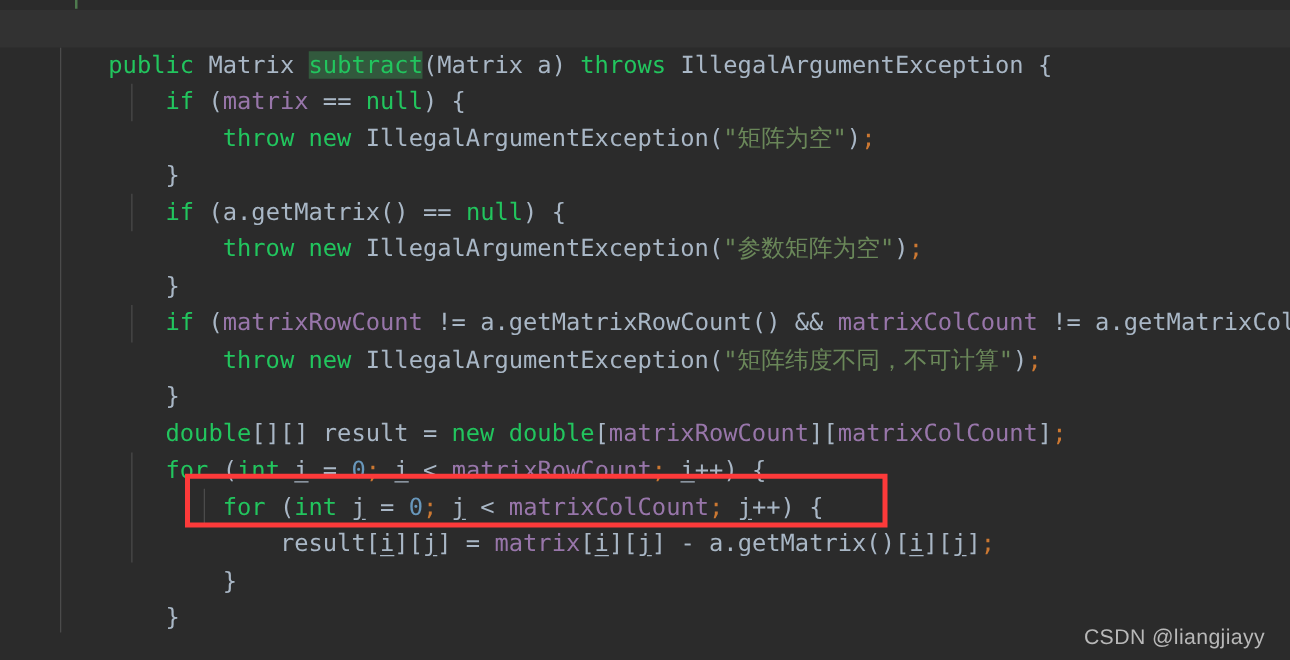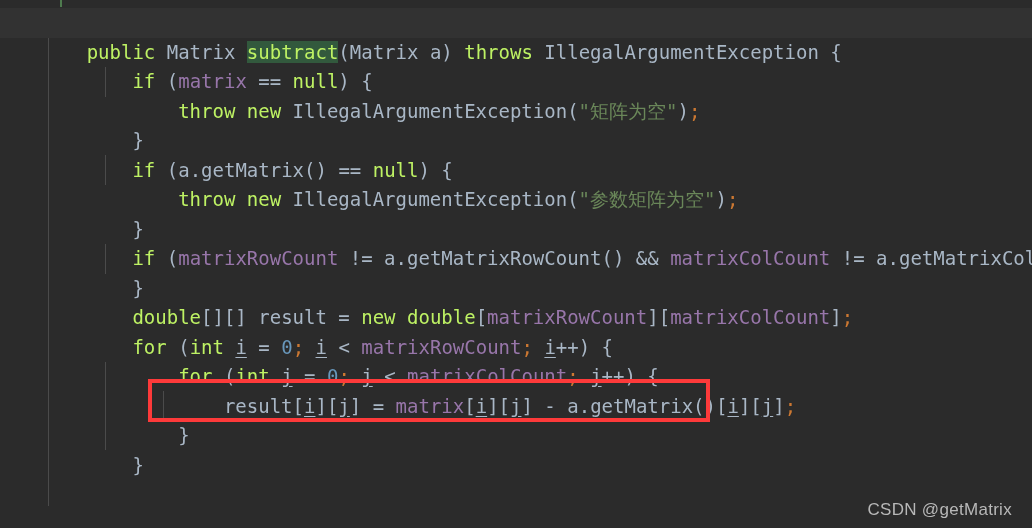--- a/index.html
+++ b/index.html
@@ -65,21 +65,21 @@
   .guide {
     position: absolute;
     width: 1px;
     background: #4b4b4b;
   }
   .guide.g0 { left: 48px; }
   .guide.g1 { left: 105px; }
   .guide.g2 { left: 163px; }
 
   
-  .kw   { color: #bef264; }       
+  .kw   { color: #22c55e; }       
   .type { color: #a9b7c6; }       
   .fld  { color: #9876aa; }       
   .str  { color: #6a8759; }       
   .num  { color: #6897bb; }       
   .pl   { color: #a9b7c6; }       
   .sem  { color: #cc7832; }       
   .und  { text-decoration: underline; text-decoration-color: #a9b7c6; text-underline-offset: 3px; }
   .mhl  { background: #32593d; }  
 
   
@@ -148,20 +148,23 @@
     </div>
 
     <div class="line">
       <span class="pad"></span><span class="pl">    }</span>
     </div>
 
     <div class="line">
       <span class="pad"></span><span class="pl">    </span><span class="kw">if</span><span class="pl"> (</span><span class="fld">matrixRowCount</span><span class="pl"> != </span><span class="pl">a</span><span class="pl">.</span><span class="pl">getMatrixRowCount()</span><span class="pl"> &amp;&amp; </span><span class="fld">matrixColCount</span><span class="pl"> != </span><span class="pl">a</span><span class="pl">.</span><span class="pl">getMatrixColCount()</span>
     </div>
 
+    <div class="line">
+      <span class="pad"></span><span class="pl">        </span><span class="kw">throw</span><span class="pl"> </span><span class="kw">new</span><span class="pl"> </span><span class="type">IllegalArgumentException</span><span class="pl">(</span><span class="str">"矩阵纬度不同，不可计算"</span><span class="pl">)</span><span class="sem">;</span>
+    </div>
 
     <div class="line">
       <span class="pad"></span><span class="pl">    }</span>
     </div>
 
     <div class="line">
       <span class="pad"></span><span class="pl">    </span><span class="kw">double</span><span class="pl">[][] </span><span class="pl">result</span><span class="pl"> = </span><span class="kw">new</span><span class="pl"> </span><span class="kw">double</span><span class="pl">[</span><span class="fld">matrixRowCount</span><span class="pl">][</span><span class="fld">matrixColCount</span><span class="pl">]</span><span class="sem">;</span>
     </div>
 
     <div class="line">
@@ -186,15 +189,15 @@
 
 
     <div class="line">
       
     </div>
 
   </div>
 
   <div id="red-box"></div>
 
-  <div id="watermark">CSDN @getMatrix</div>
+  <div id="watermark">CSDN @liangjiayy</div>
 
 </div>
 
 </body></html>

